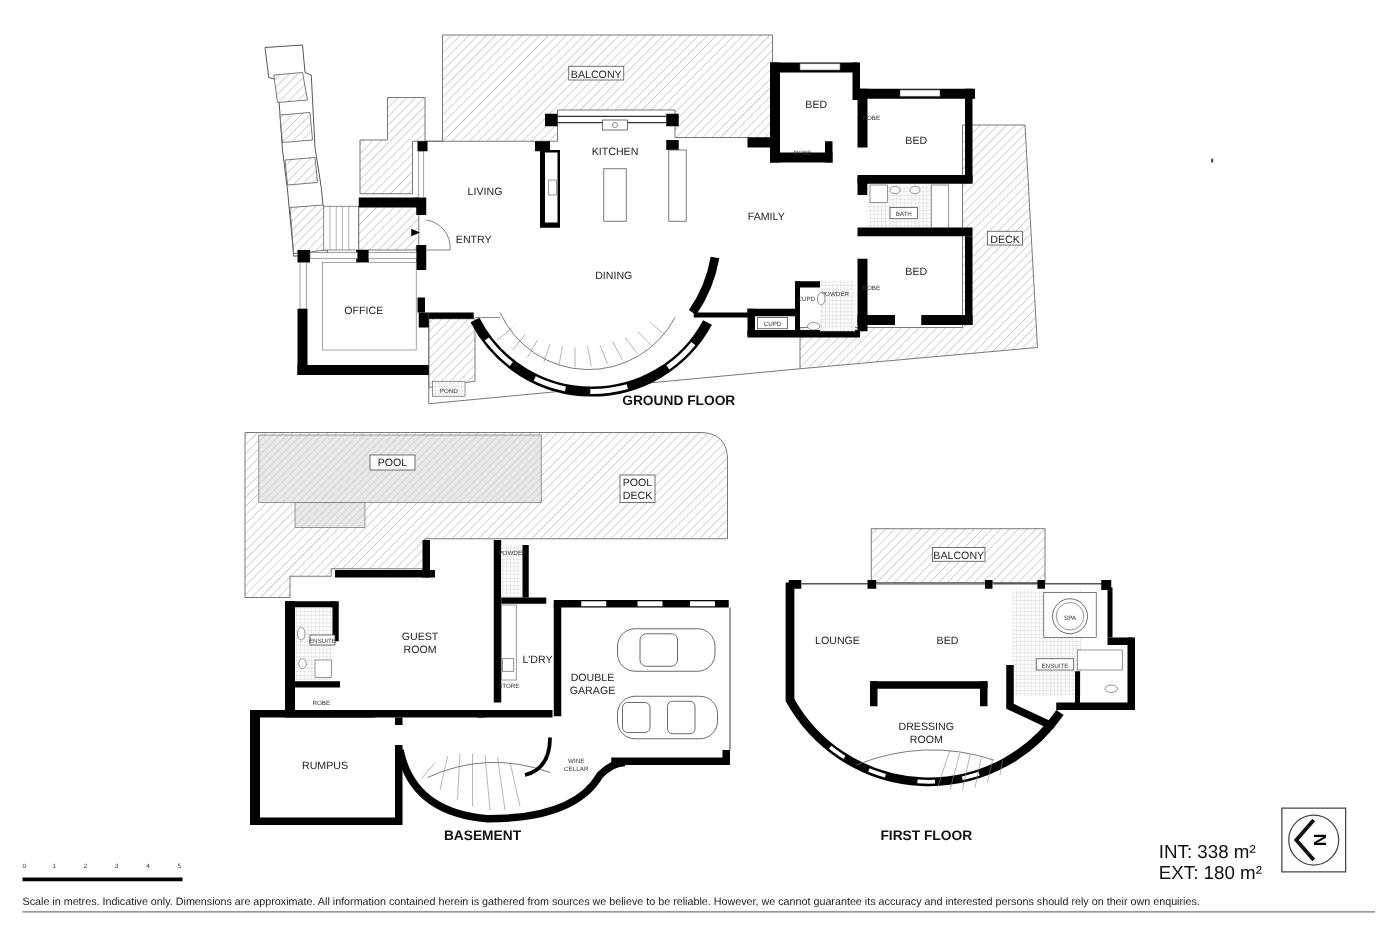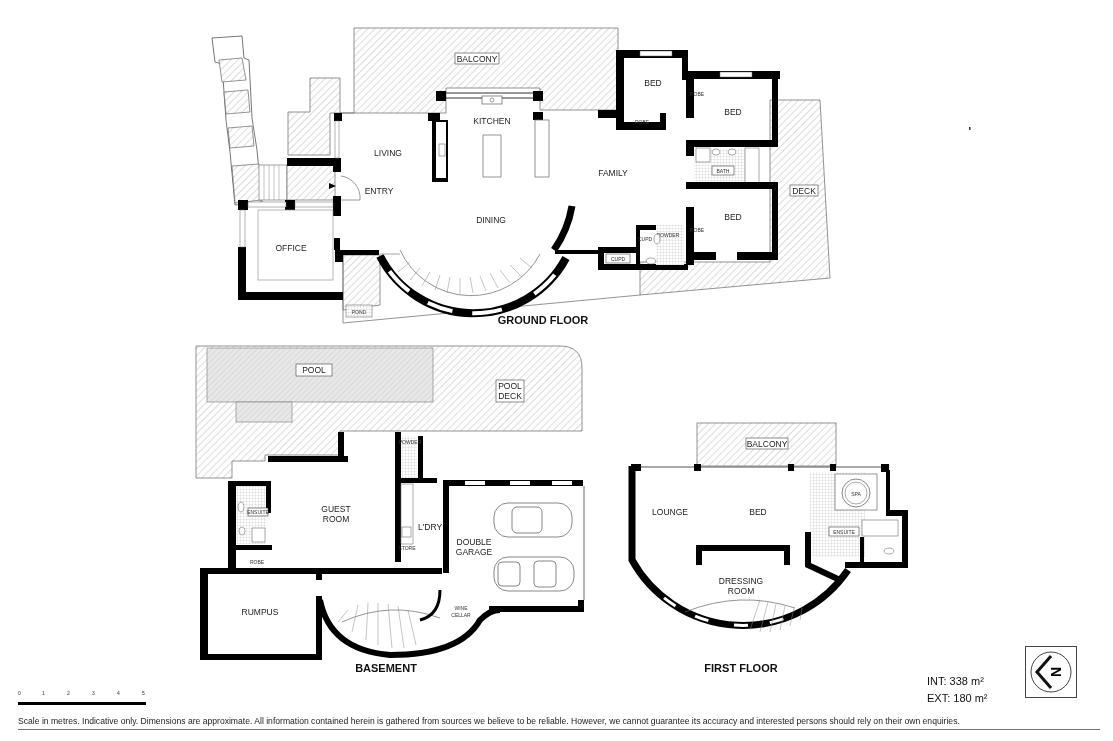--- a/index.html
+++ b/index.html
@@ -6,21 +6,21 @@
   body { width:1113px; height:741px; position:relative; overflow:hidden; font-family:"Liberation Sans", sans-serif; color:#111; }
   svg.plan { position:absolute; left:0; top:0; width:1113px; height:741px; }
   .lbl { font-family:"Liberation Sans", sans-serif; font-size:8.5px; fill:#222; text-anchor:middle; }
   .lbl-sm { font-family:"Liberation Sans", sans-serif; font-size:5px; fill:#333; text-anchor:middle; }
   .floor-title { font-family:"Liberation Sans", sans-serif; font-size:11px; font-weight:bold; fill:#111; text-anchor:middle; }
   .wall { fill:#000; }
   .thin { fill:none; stroke:#555; stroke-width:0.8; }
   .hatch { fill:url(#hatch); stroke:#666; stroke-width:0.7; }
   .tile { fill:url(#tile); stroke:none; }
   .boxed { fill:#fff; stroke:#444; stroke-width:0.6; }
-  .area { position:absolute; left:927px; top:673px; font-size:11px; line-height:17px; color:#111; font-family:"Liberation Sans", sans-serif; }
+  .area { position:absolute; left:927px; top:673px; font-size:15px; line-height:17px; color:#111; font-family:"Liberation Sans", sans-serif; }
   .compass { position:absolute; left:1025px; top:646px; width:52px; height:52px; border:1px solid #444; box-sizing:border-box; background:#fff; }
   .scale { position:absolute; left:18px; top:690px; width:130px; }
   .scale-ticks { position:relative; height:8px; font-size:5px; color:#333; }
   .scale-ticks span { position:absolute; top:0; }
   .scale-bar { height:3px; background:#000; margin-top:4px; width:128px; }
   .disclaimer { position:absolute; left:18px; top:716px; width:1082px; font-size:8.6px; color:#222; border-bottom:1.5px solid #777; padding-bottom:3px; white-space:nowrap; }
 </style>
 </head>
 <body>
 

